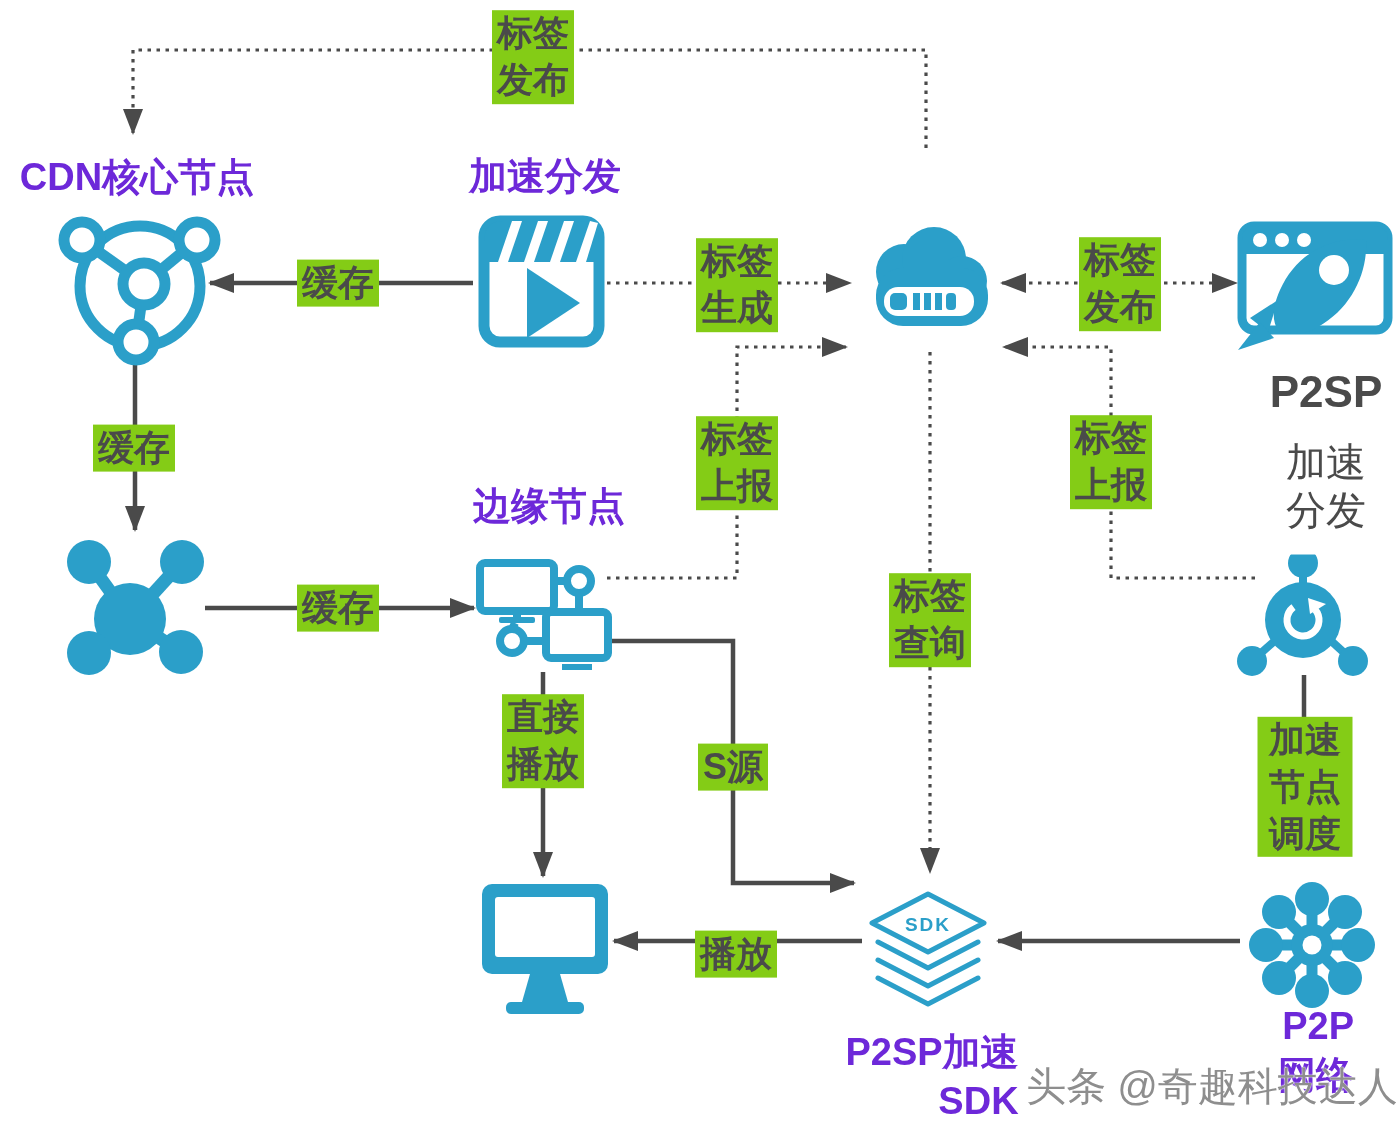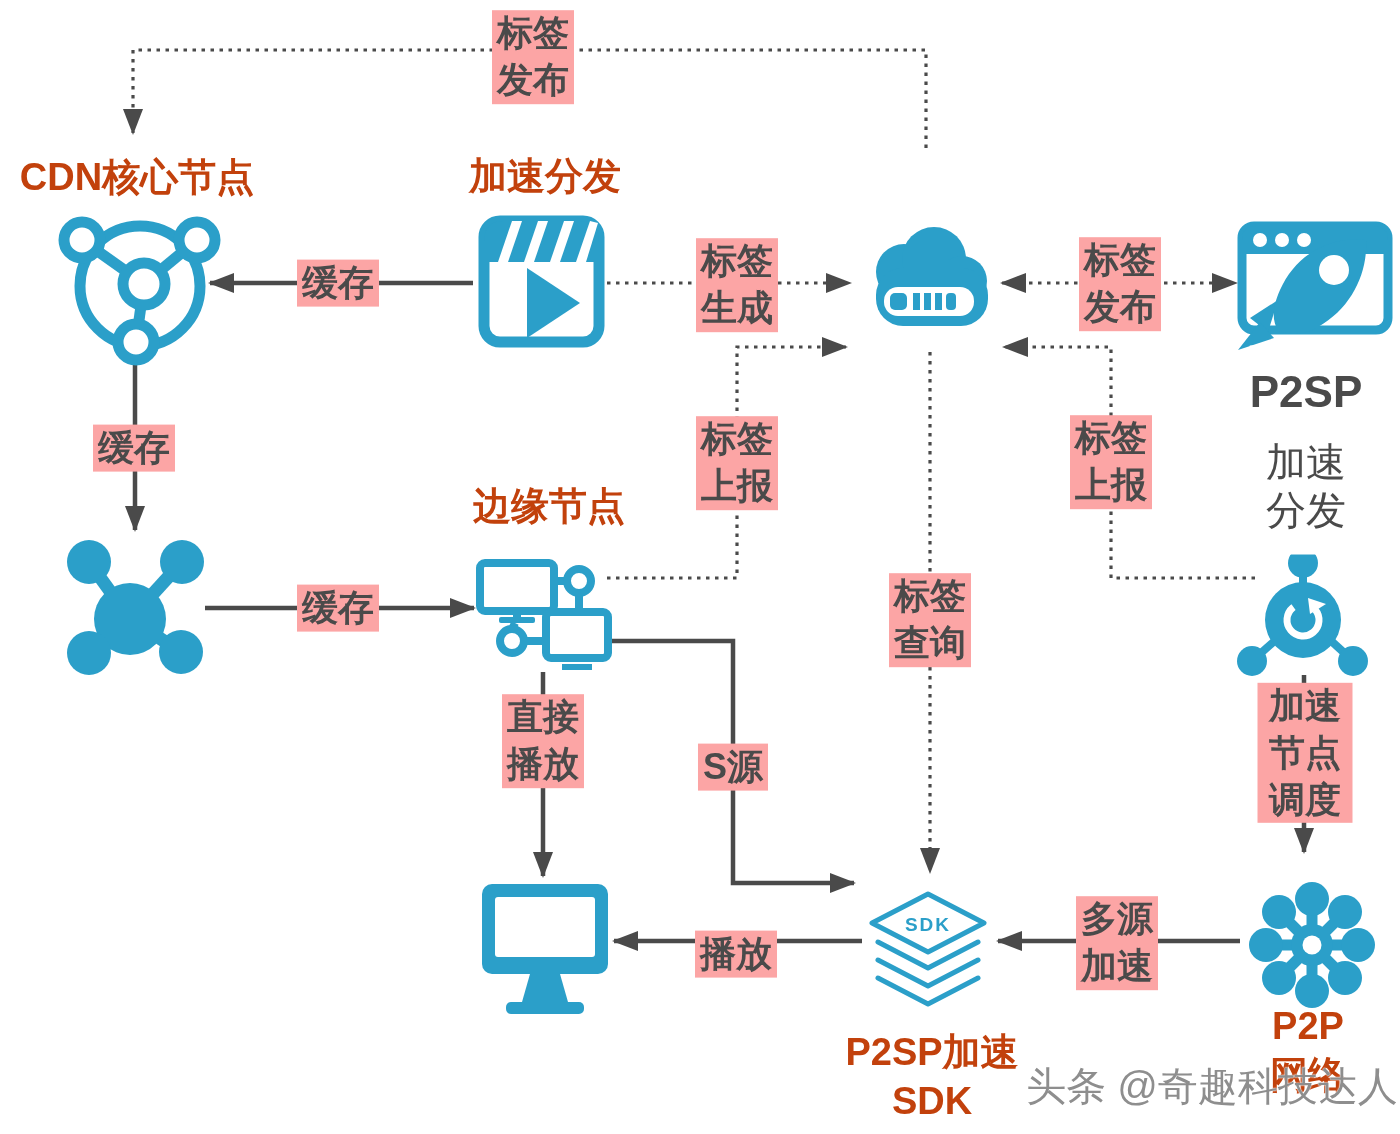--- a/index.html
+++ b/index.html
@@ -1,23 +1,23 @@
 <!DOCTYPE html>
 <html><head>
 <meta charset="utf-8">
 <style>
   html,body{margin:0;padding:0;background:#fff;}
   .stage{position:relative;width:1400px;height:1134px;background:#ffffff;overflow:hidden;
          font-family:"Liberation Sans",sans-serif;}
   .stage svg{position:absolute;left:0;top:0;}
   .lbl{position:absolute;transform:translate(-50%,-50%);text-align:center;
        white-space:pre-line;line-height:1.3;z-index:5;}
-  .edge{color:#4A4A4A;font-size:36px;font-weight:600;background:#fca5a5;padding:0 5px;}
-  .title{color:#c2410c;font-size:38px;font-weight:700;background:transparent;}
-  .p2sp{color:#4A4A4A;background:#fff;}
+  .edge{color:#4A4A4A;font-size:36px;font-weight:600;background:#84cc16;padding:0 5px;}
+  .title{color:#6d28d9;font-size:38px;font-weight:700;background:transparent;text-align:right;}
+  .p2sp{color:#4A4A4A;background:#fff;margin-left:20px;}
   .p2sp .l1{font-size:44px;font-weight:700;line-height:1.15;}
   .p2sp .l2{font-size:40px;font-weight:400;line-height:1.2;}
   .watermark{color:#8E8E8E;font-size:40px;font-weight:400;white-space:nowrap;
              text-shadow:0 0 2px #fff,0 0 1px #fff;z-index:6;}
 </style>
 </head>
 <body>
 
 <div class="stage">
 
@@ -212,20 +212,18 @@
   <div class="lbl edge" style="left:737px;top:463px">标签
 上报</div>
   <div class="lbl edge" style="left:1111px;top:462px">标签
 上报</div>
   <div class="lbl edge" style="left:338px;top:608px">缓存</div>
   <div class="lbl edge" style="left:930px;top:620px">标签
 查询</div>
   <div class="lbl edge" style="left:543px;top:741px">直接
 播放</div>
   <div class="lbl edge" style="left:733px;top:767px">S源</div>
-  <div class="lbl edge" style="left:1305px;top:753px">加速节点
+  <div class="lbl edge" style="left:1305px;top:787px">加速节点
 调度</div>
   <div class="lbl edge" style="left:736px;top:954px">播放</div>
-  <div class="lbl edge" style="left:1117px;top:943px">多源
-加速</div>
 
   <div class="lbl watermark" style="left:1212px;top:1086px">头条 @奇趣科技达人</div>
 </div>
 
 </body></html>

